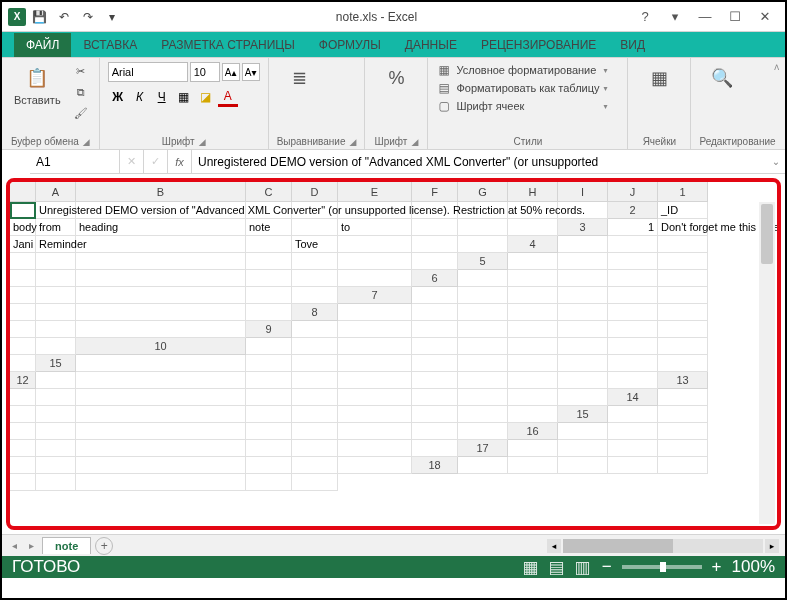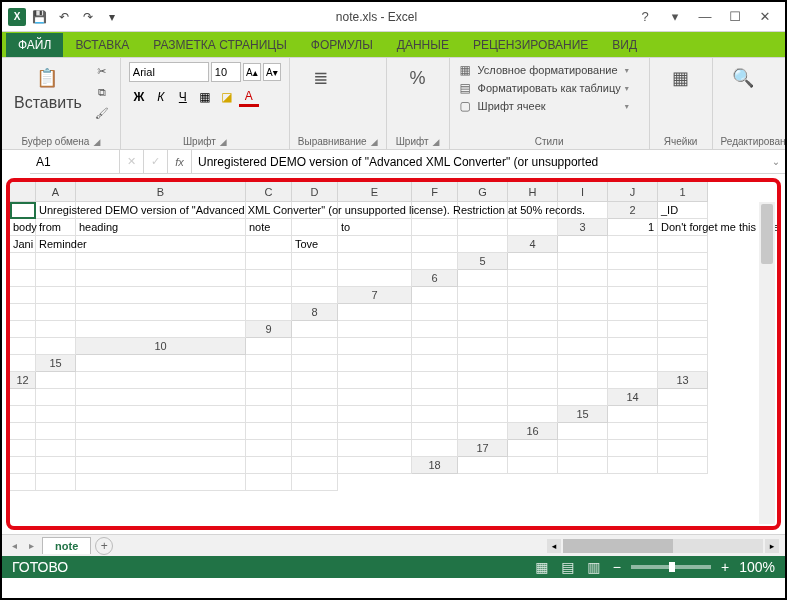--- a/index.html
+++ b/index.html
@@ -8,35 +8,35 @@
 
 .titlebar { height: 30px; background: #fff; display: flex; align-items: center; padding: 0 6px; border-bottom: 1px solid #d4d4d4; }
 .titlebar .qat { display: flex; align-items: center; gap: 4px; }
 .titlebar .qat .xl-icon { width: 18px; height: 18px; background: #217346; color: #fff; font-size: 10px; font-weight: bold; display: flex; align-items: center; justify-content: center; border-radius: 2px; }
 .titlebar .qat .qat-btn { width: 20px; height: 20px; display: flex; align-items: center; justify-content: center; color: #444; font-size: 12px; cursor: pointer; }
 .titlebar .title { flex: 1; text-align: center; font-size: 12px; color: #444; }
 .titlebar .win-controls { display: flex; gap: 2px; }
 .titlebar .win-controls .wbtn { width: 28px; height: 22px; display: flex; align-items: center; justify-content: center; color: #555; font-size: 13px; cursor: pointer; }
 
 
-.ribbon-tabs { height: 26px; background: #84cc16; display: flex; align-items: flex-end; padding-left: 4px; border-bottom: 1px solid #d4d4d4; }
+.ribbon-tabs { height: 26px; background: #14b8a6; display: flex; align-items: flex-end; padding-left: 12px; border-bottom: 1px solid #d4d4d4; }
 .ribbon-tabs .tab { padding: 5px 12px; font-size: 12px; color: #444; cursor: pointer; text-transform: uppercase; }
 .ribbon-tabs .tab.file { background: #217346; color: #fff; }
 .ribbon-tabs .tab.active { border: 1px solid #d4d4d4; border-bottom: 1px solid #f1f1f1; background: #f1f1f1; color: #217346; }
 
 
 .ribbon { height: 92px; background: #f1f1f1; display: flex; border-bottom: 1px solid #d4d4d4; }
 .group { border-right: 1px solid #d4d4d4; padding: 4px 8px 2px 8px; display: flex; flex-direction: column; position: relative; }
 .group-label { font-size: 10px; color: #666; text-align: center; margin-top: auto; padding-top: 2px; }
 .group-label .dlaunch { font-size: 9px; color: #888; margin-left: 4px; cursor: pointer; }
 .group-body { display: flex; gap: 6px; align-items: flex-start; flex: 1; }
 
 .big-btn { display: flex; flex-direction: column; align-items: center; justify-content: center; gap: 2px; padding: 2px 4px; cursor: pointer; min-width: 46px; }
 .big-btn .ic { width: 28px; height: 28px; display: flex; align-items: center; justify-content: center; font-size: 18px; color: #555; }
-.big-btn .lbl { font-size: 16px; color: #444; line-height: 1.1; }
+.big-btn .lbl { font-size: 11px; color: #444; line-height: 1.1; }
 
 .mini-col { display: flex; flex-direction: column; gap: 3px; }
 .mini-btn { width: 20px; height: 18px; display: flex; align-items: center; justify-content: center; font-size: 11px; color: #555; cursor: pointer; }
 
 .font-row { display: flex; gap: 2px; align-items: center; }
 .font-row input, .font-row select { font-size: 11px; height: 20px; border: 1px solid #bbb; padding: 0 3px; background: #fff; }
 .font-name { width: 80px; }
 .font-size { width: 30px; }
 .small-sq { width: 18px; height: 18px; border: 1px solid #bbb; display: flex; align-items: center; justify-content: center; font-size: 10px; cursor: pointer; background: #fff; }
 
@@ -80,21 +80,21 @@
 .sheet-tabs { height: 22px; background: #f1f1f1; display: flex; align-items: center; border-top: 1px solid #d4d4d4; padding: 0 6px; gap: 4px; }
 .sheet-tabs .nav { font-size: 10px; color: #888; cursor: pointer; padding: 0 4px; }
 .sheet-tabs .stab { padding: 2px 12px; font-size: 11px; background: #fff; border: 1px solid #bbb; border-bottom: none; cursor: pointer; font-weight: bold; color: #217346; }
 .sheet-tabs .add { width: 18px; height: 18px; border: 1px solid #bbb; border-radius: 50%; display: flex; align-items: center; justify-content: center; font-size: 12px; color: #666; cursor: pointer; }
 .sheet-tabs .hscroll { flex: 1; display: flex; align-items: center; justify-content: flex-end; gap: 2px; }
 .sheet-tabs .hscroll .track { width: 200px; height: 14px; background: #e0e0e0; position: relative; }
 .sheet-tabs .hscroll .track .thumb { position: absolute; left: 0; top: 0; bottom: 0; width: 110px; background: #c0c0c0; }
 .sheet-tabs .hscroll .arr { width: 14px; height: 14px; background: #e0e0e0; display: flex; align-items: center; justify-content: center; font-size: 9px; cursor: pointer; }
 
 
-.statusbar { height: 22px; background: #217346; color: #fff; display: flex; align-items: center; padding: 0 10px; font-size: 14px; }
+.statusbar { height: 22px; background: #217346; color: #fff; display: flex; align-items: center; padding: 0 10px; font-size: 17px; }
 .statusbar .status-text { text-transform: uppercase; }
 .statusbar .right { margin-left: auto; display: flex; align-items: center; gap: 8px; }
 .statusbar .view-btn { width: 18px; height: 16px; display: flex; align-items: center; justify-content: center; cursor: pointer; opacity: 0.85; }
 .statusbar .zoom-slider { width: 80px; height: 4px; background: rgba(255,255,255,0.5); position: relative; }
 .statusbar .zoom-slider .handle { position: absolute; top: -3px; left: 38px; width: 6px; height: 10px; background: #fff; }
 .statusbar .zbtn { cursor: pointer; padding: 0 2px; }
 </style>
 </head>
 <body>
 

